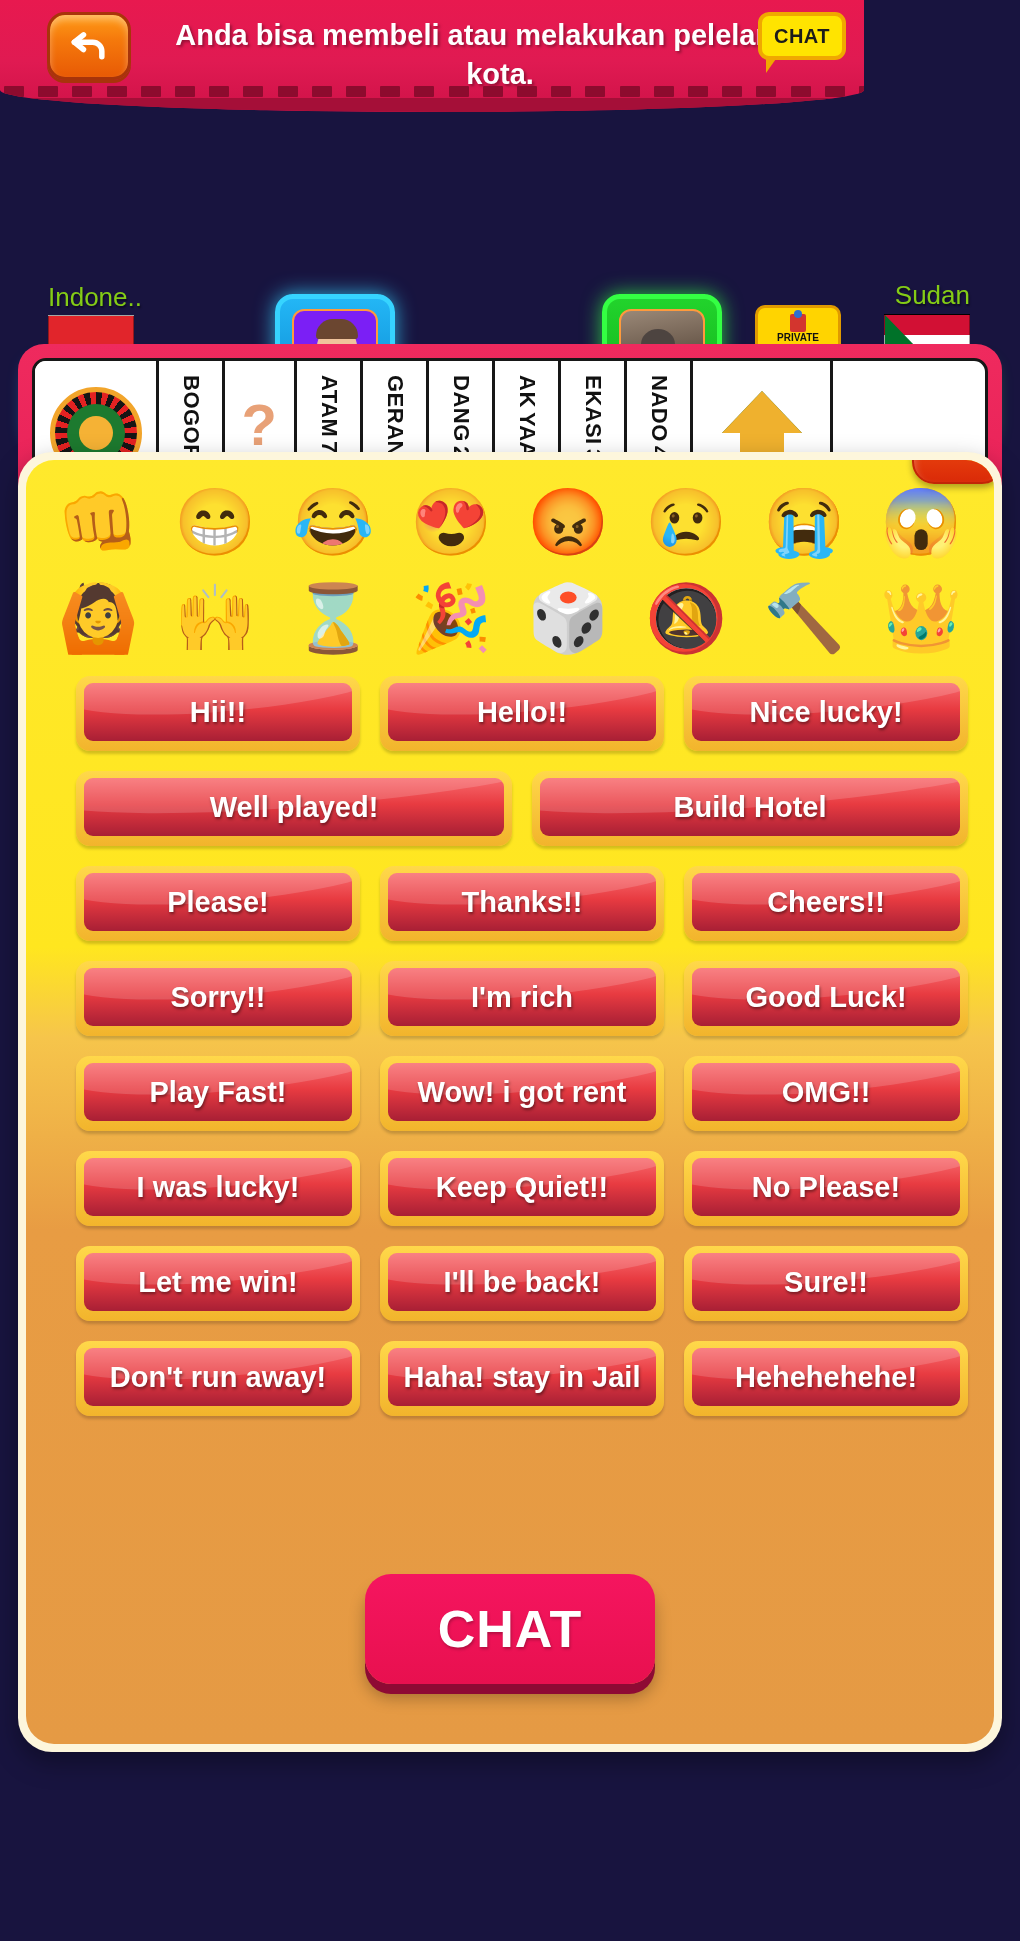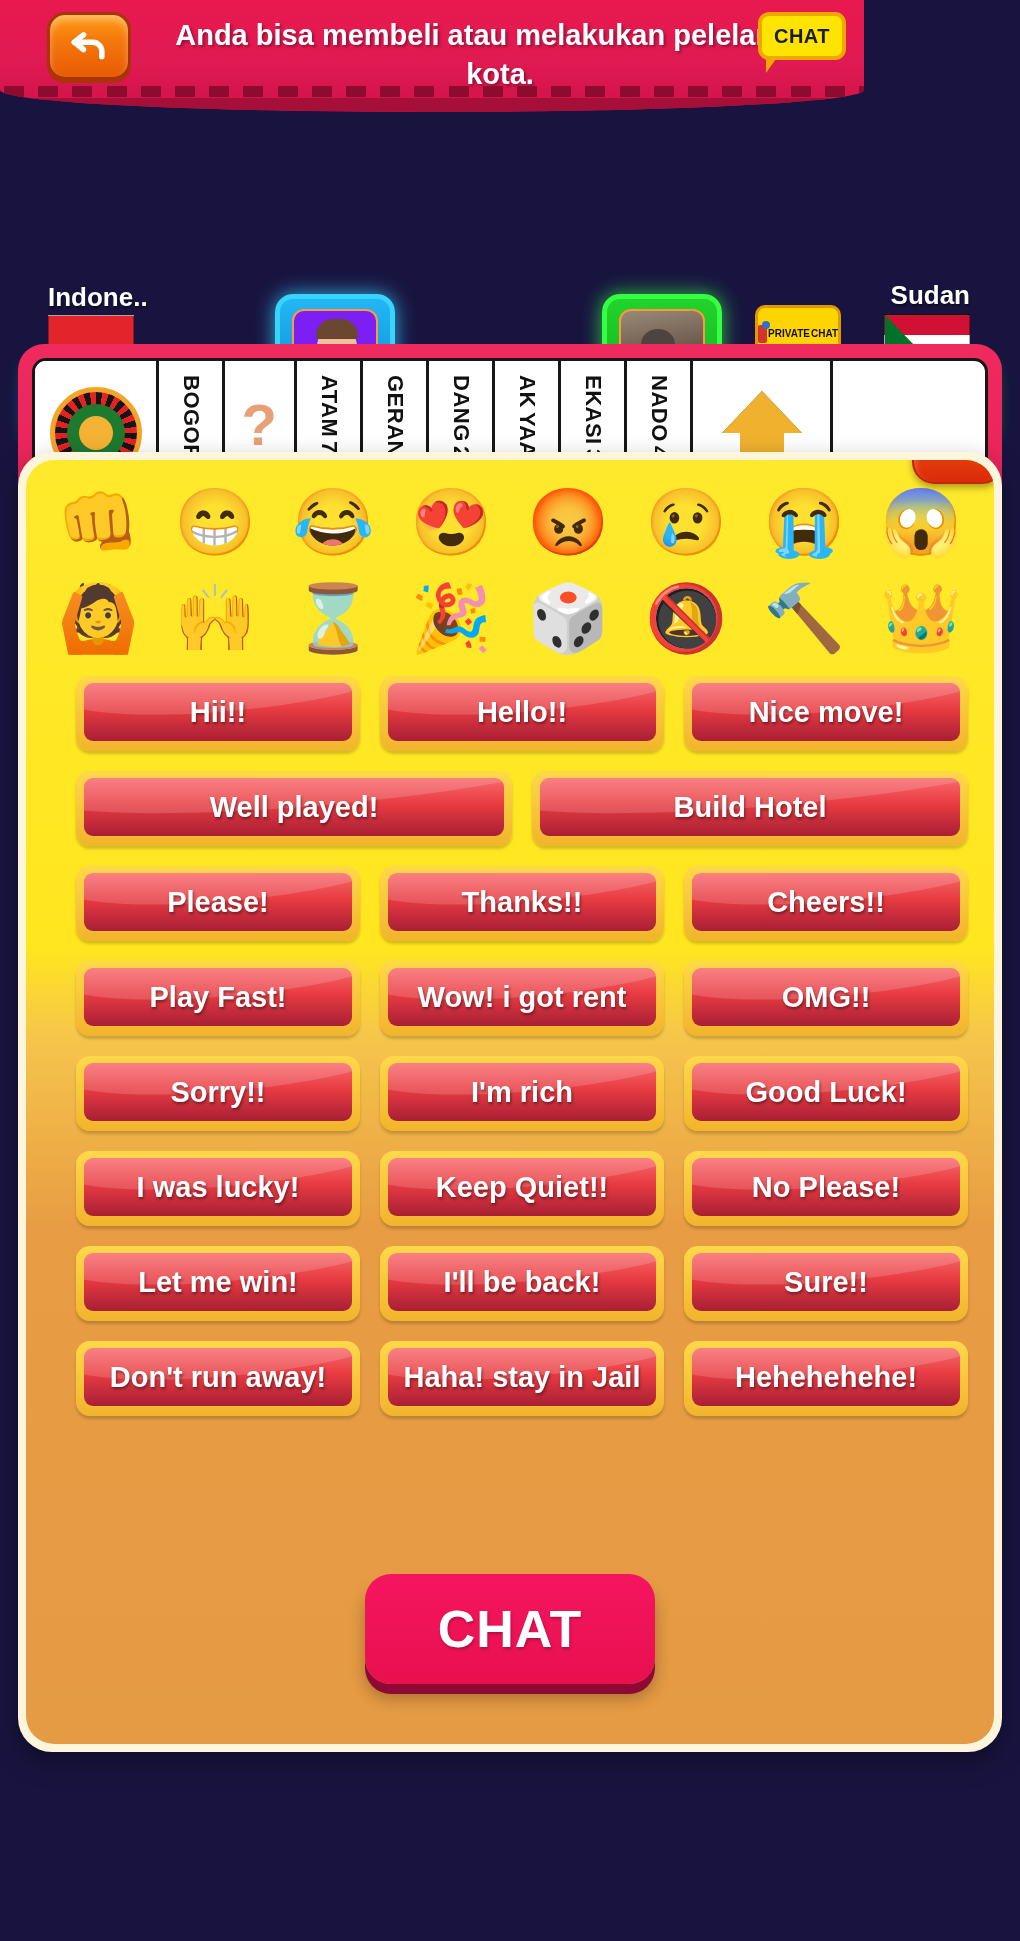--- a/index.html
+++ b/index.html
@@ -57,21 +57,21 @@
     color:#1b1b1b; font-size:20px; font-weight:bold; letter-spacing:.5px;
   }
   .chat-bubble-btn .tail {
     position:absolute; left:8px; top:44px; width:0; height:0;
     border-left:12px solid #f0a800; border-bottom:17px solid transparent;
   }
 
   
   .playerbar { position:absolute; left:0; top:112px; width:1020px; height:230px; }
 
-  .country-label { position:absolute; color:#ffffff; font-size:26px; font-weight:bold; text-shadow:1px 2px 2px rgba(0,0,0,.5); }
+  .country-label { position:absolute; color:#84cc16; font-size:26px; font-weight:normal; text-shadow:1px 2px 2px rgba(0,0,0,.5); }
   .country-label.left { left:48px; top:170px; }
   .country-label.right { right:50px; top:168px; }
 
   .flag { position:absolute; width:86px; height:62px; border:1px solid rgba(0,0,0,.35); }
   .flag.id { left:48px; top:203px; background:linear-gradient(180deg,#e1252b 0 50%, #ffffff 50% 100%); }
   .flag.sd { right:50px; top:202px; background:linear-gradient(180deg,#d21034 0 33.3%, #ffffff 33.3% 66.6%, #000000 66.6% 100%); }
   .flag.sd::after { content:""; position:absolute; left:0; top:0; width:0; height:0;
     border-left:30px solid #007229; border-top:31px solid transparent; border-bottom:31px solid transparent; }
 
   .plate {
@@ -107,21 +107,21 @@
   .pname { position:absolute; top:290px; color:#fff; font-size:31px; font-weight:bold; text-shadow:2px 2px 3px rgba(0,0,0,.5); }
   .pname.p1 { left:320px; }
   .pname.p2 { left:590px; }
 
   .private-chat {
     position:absolute; left:755px; top:193px; width:86px; height:70px;
   }
   .private-chat .pc-bub {
     position:absolute; left:0; top:0; width:86px; height:58px;
     background:#ffd400; border:3px solid #e09a00; border-radius:10px;
-    display:flex; flex-direction:row; align-items:center; justify-content:center; gap:1px;
+    display:flex; flex-direction:column; align-items:center; justify-content:center; gap:1px;
   }
   .private-chat .pc-ico { width:16px; height:18px; background:#d3352e; border-radius:2px; position:relative; }
   .private-chat .pc-ico::after { content:""; position:absolute; left:4px; top:-4px; width:8px; height:8px; border-radius:50%; background:#2e6fd0; }
   .private-chat .pc-t { color:#111; font-size:10px; font-weight:bold; line-height:1.05; text-align:center; }
   .private-chat .pc-tail { position:absolute; left:10px; top:55px; width:0; height:0;
     border-left:11px solid #e09a00; border-bottom:15px solid transparent; }
 
   
   .board-wrap {
     position:absolute; left:18px; top:344px; width:984px; height:360px;
@@ -403,21 +403,21 @@
                 <span class="msg-label">Hii!!</span>
               </div>
             </div>
             <div class="msg-btn">
               <div class="msg-btn-inner">
                 <span class="msg-label">Hello!!</span>
               </div>
             </div>
             <div class="msg-btn">
               <div class="msg-btn-inner">
-                <span class="msg-label">Nice move!</span>
+                <span class="msg-label">Nice lucky!</span>
               </div>
             </div>
           </div>
           <div class="msg-row">
             <div class="msg-btn">
               <div class="msg-btn-inner">
                 <span class="msg-label">Well played!</span>
               </div>
             </div>
             <div class="msg-btn">
@@ -439,48 +439,48 @@
             </div>
             <div class="msg-btn">
               <div class="msg-btn-inner">
                 <span class="msg-label">Cheers!!</span>
               </div>
             </div>
           </div>
           <div class="msg-row">
             <div class="msg-btn">
               <div class="msg-btn-inner">
+                <span class="msg-label">Sorry!!</span>
+              </div>
+            </div>
+            <div class="msg-btn">
+              <div class="msg-btn-inner">
+                <span class="msg-label">I'm rich</span>
+              </div>
+            </div>
+            <div class="msg-btn">
+              <div class="msg-btn-inner">
+                <span class="msg-label">Good Luck!</span>
+              </div>
+            </div>
+          </div>
+          <div class="msg-row">
+            <div class="msg-btn">
+              <div class="msg-btn-inner">
                 <span class="msg-label">Play Fast!</span>
               </div>
             </div>
             <div class="msg-btn">
               <div class="msg-btn-inner">
                 <span class="msg-label">Wow! i got rent</span>
               </div>
             </div>
             <div class="msg-btn">
               <div class="msg-btn-inner">
                 <span class="msg-label">OMG!!</span>
-              </div>
-            </div>
-          </div>
-          <div class="msg-row">
-            <div class="msg-btn">
-              <div class="msg-btn-inner">
-                <span class="msg-label">Sorry!!</span>
-              </div>
-            </div>
-            <div class="msg-btn">
-              <div class="msg-btn-inner">
-                <span class="msg-label">I'm rich</span>
-              </div>
-            </div>
-            <div class="msg-btn">
-              <div class="msg-btn-inner">
-                <span class="msg-label">Good Luck!</span>
               </div>
             </div>
           </div>
           <div class="msg-row">
             <div class="msg-btn">
               <div class="msg-btn-inner">
                 <span class="msg-label">I was lucky!</span>
               </div>
             </div>
             <div class="msg-btn">

